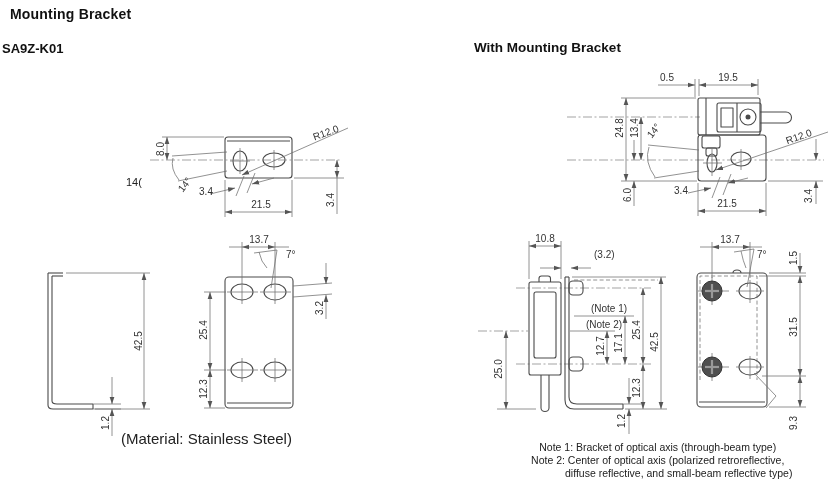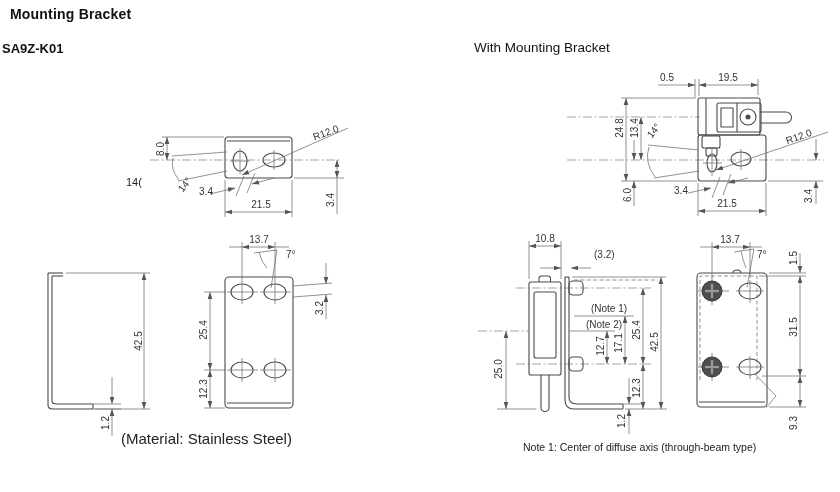--- a/index.html
+++ b/index.html
@@ -1,21 +1,21 @@
 <!DOCTYPE html>
 <html><head>
 <meta charset="utf-8">
 <style>
   html,body{margin:0;padding:0;background:#fff;}
   body{width:840px;height:492px;position:relative;overflow:hidden;
        font-family:"Liberation Sans",sans-serif;color:#111;}
   .abs{position:absolute;white-space:nowrap;text-align:center;}
   .h1{left:10px;top:6px;font-size:14px;font-weight:bold;letter-spacing:.2px;}
   .h2{left:2px;top:41px;font-size:13px;font-weight:bold;}
-  .h3{left:474px;top:40px;font-size:13.5px;font-weight:normal;}
+  .h3{left:474px;top:40px;font-size:13.5px;font-weight:bold;}
   .stray{left:126px;top:176px;font-size:11px;color:#222;}
   .mat{left:121px;top:430px;font-size:15px;color:#222;}
   .notes{left:523px;top:441px;font-size:10.5px;color:#222;line-height:13px;}
   .notes .ind{margin-left:42px;}
   svg{position:absolute;left:0;top:0;}
   .ol{stroke:#4a4a4a;stroke-width:1.1;fill:none;stroke-linejoin:round;stroke-linecap:butt;}
   .dl{stroke:#6e6e6e;stroke-width:.75;fill:none;}
   .cl{stroke:#7d7d7d;stroke-width:.7;fill:none;stroke-dasharray:9 2.5 2 2.5;}
   .dsh{stroke-dasharray:4 2.4;}
   text.dim{font:10px "Liberation Sans",sans-serif;fill:#333;}
@@ -307,14 +307,16 @@
     <text class="dim dima" transform="rotate(-90 794 423)" x="794" y="426">9.3</text>
   </g>
 </svg>
 
 <div class="abs h1">Mounting Bracket</div>
 <div class="abs h2">SA9Z-K01</div>
 <div class="abs h3">With Mounting Bracket</div>
 <div class="abs stray">14(</div>
 <div class="abs mat">(Material: Stainless Steel)</div>
 <div class="abs notes">
-  <div>Note 1: Center of diffuse axis (through-beam type)</div>
+  <div>Note 1: Bracket of optical axis (through-beam type)</div>
+  <div>Note 2: Center of optical axis (polarized retroreflective,</div>
+  <div class="ind">diffuse reflective, and small-beam reflective type)</div>
 </div>
 
 </body></html>

